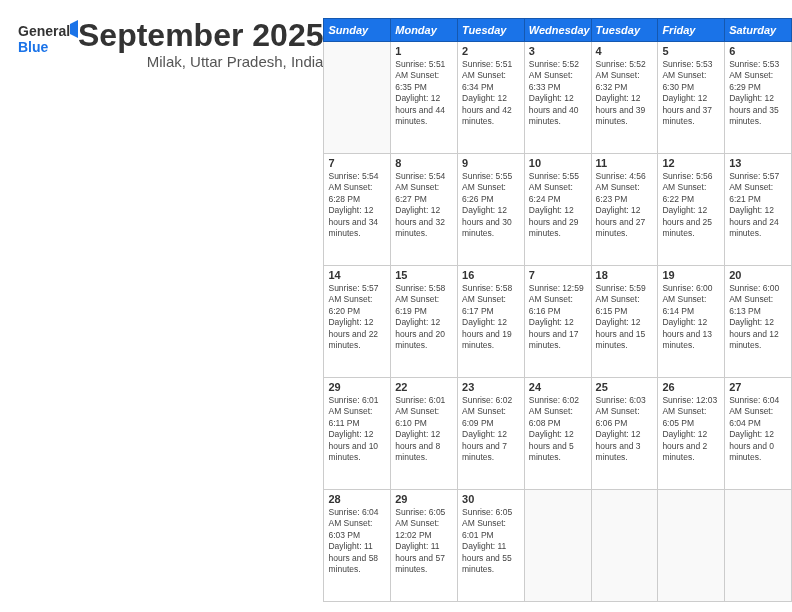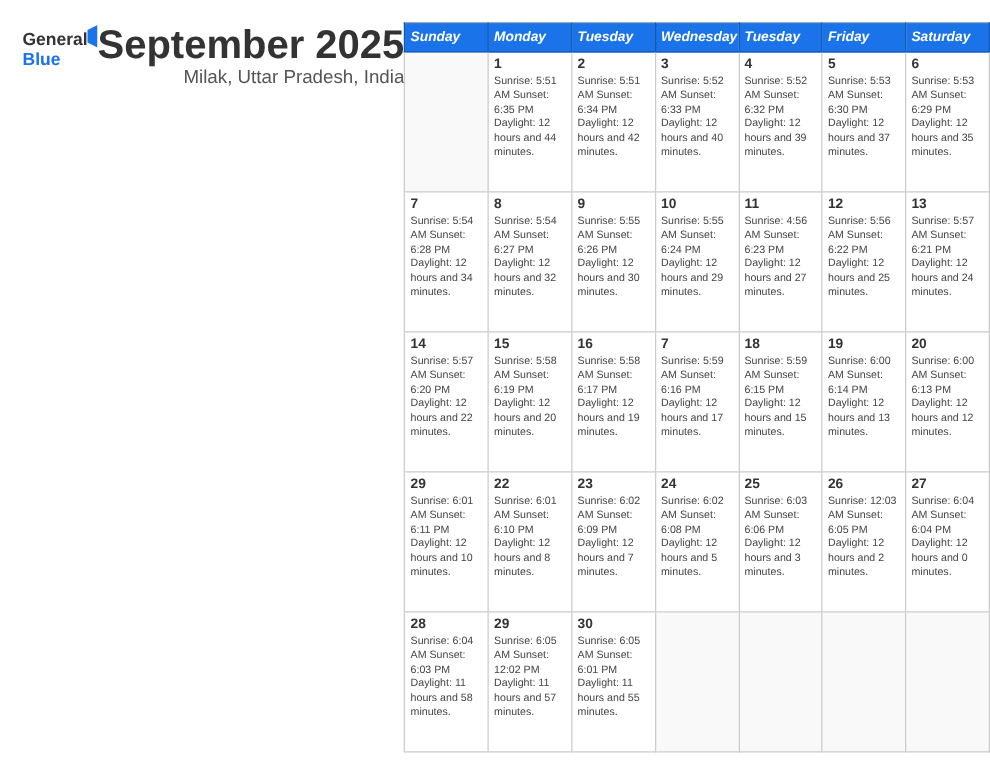--- a/index.html
+++ b/index.html
@@ -225,21 +225,21 @@
           </td>
           <td>
             <div class="day-num">16</div>
             <div class="day-info">Sunrise: 5:58 AM
 Sunset: 6:17 PM
 Daylight: 12 hours
 and 19 minutes.</div>
           </td>
           <td>
             <div class="day-num">7</div>
-            <div class="day-info">Sunrise: 5:59 AM
+            <div class="day-info">Sunrise: 12:59 AM
 Sunset: 6:16 PM
 Daylight: 12 hours
 and 17 minutes.</div>
           </td>
           <td>
             <div class="day-num">18</div>
             <div class="day-info">Sunrise: 5:59 AM
 Sunset: 6:15 PM
 Daylight: 12 hours
 and 15 minutes.</div>

